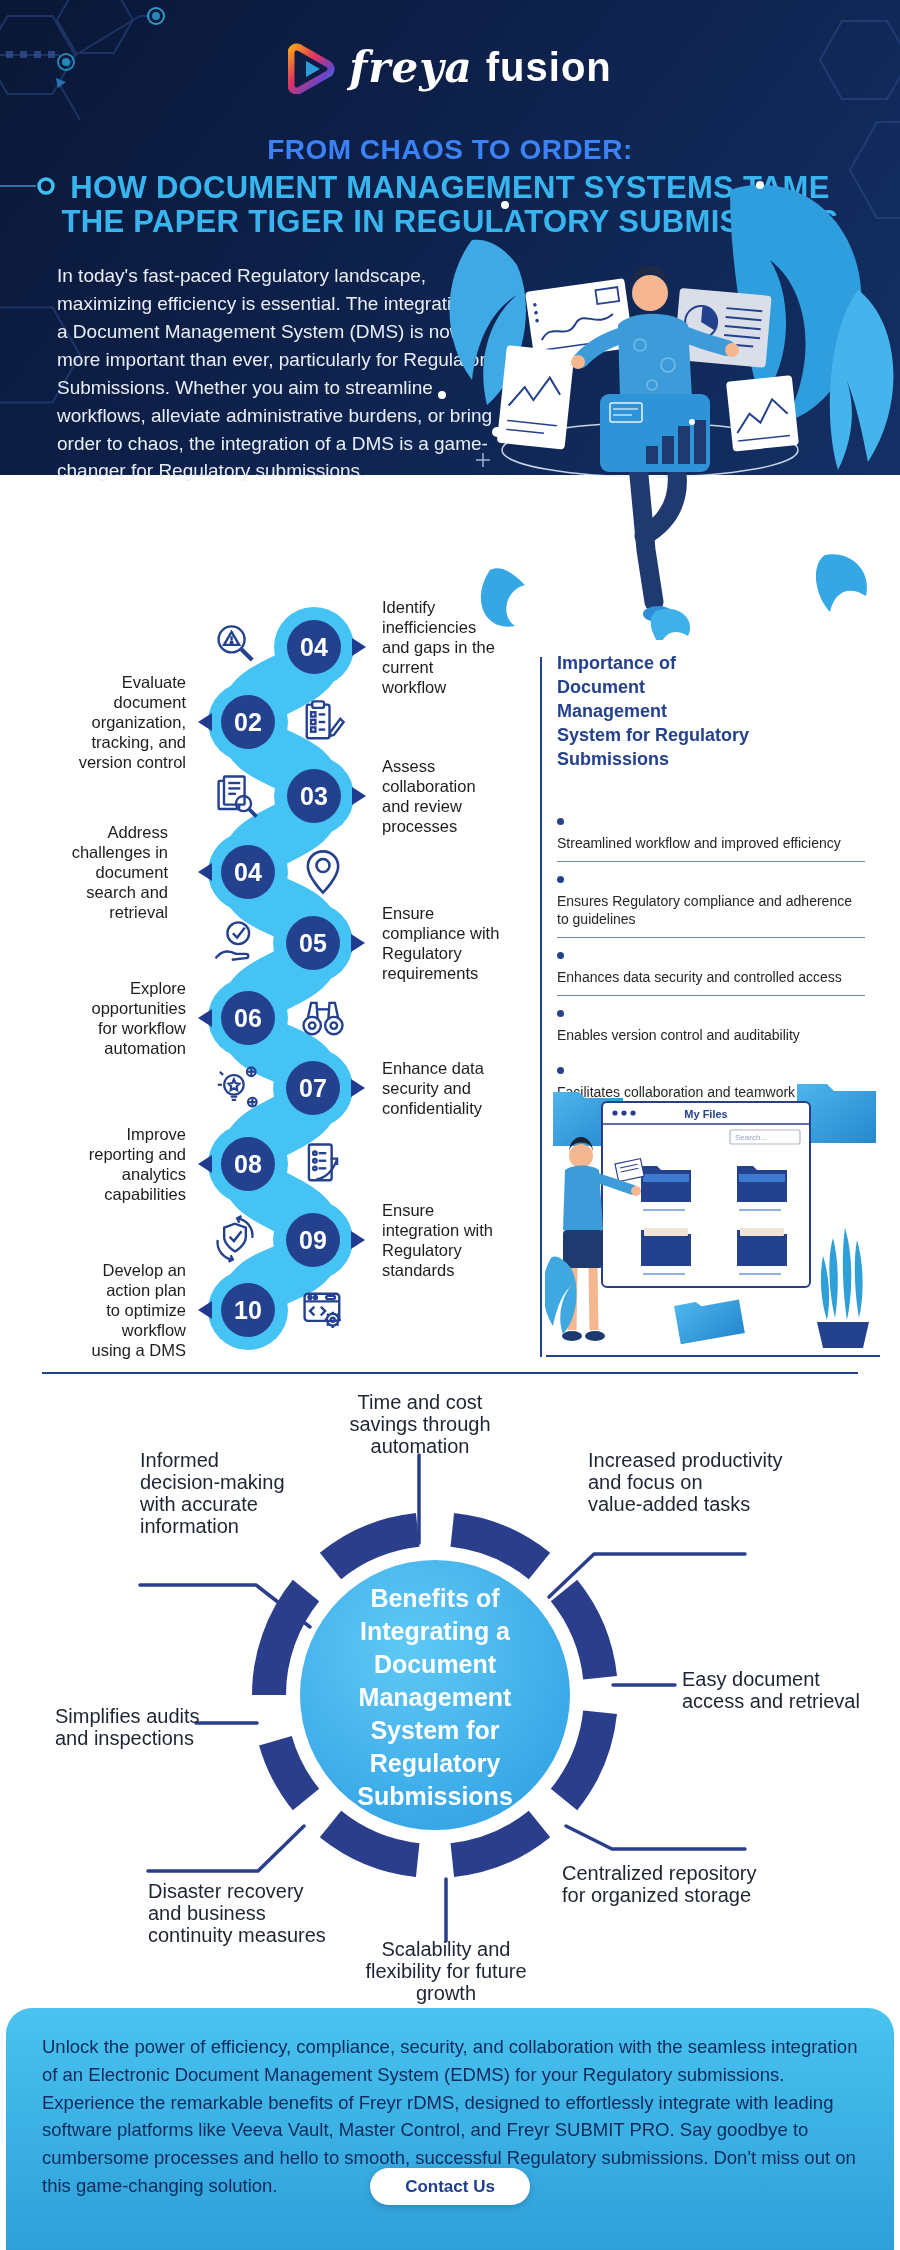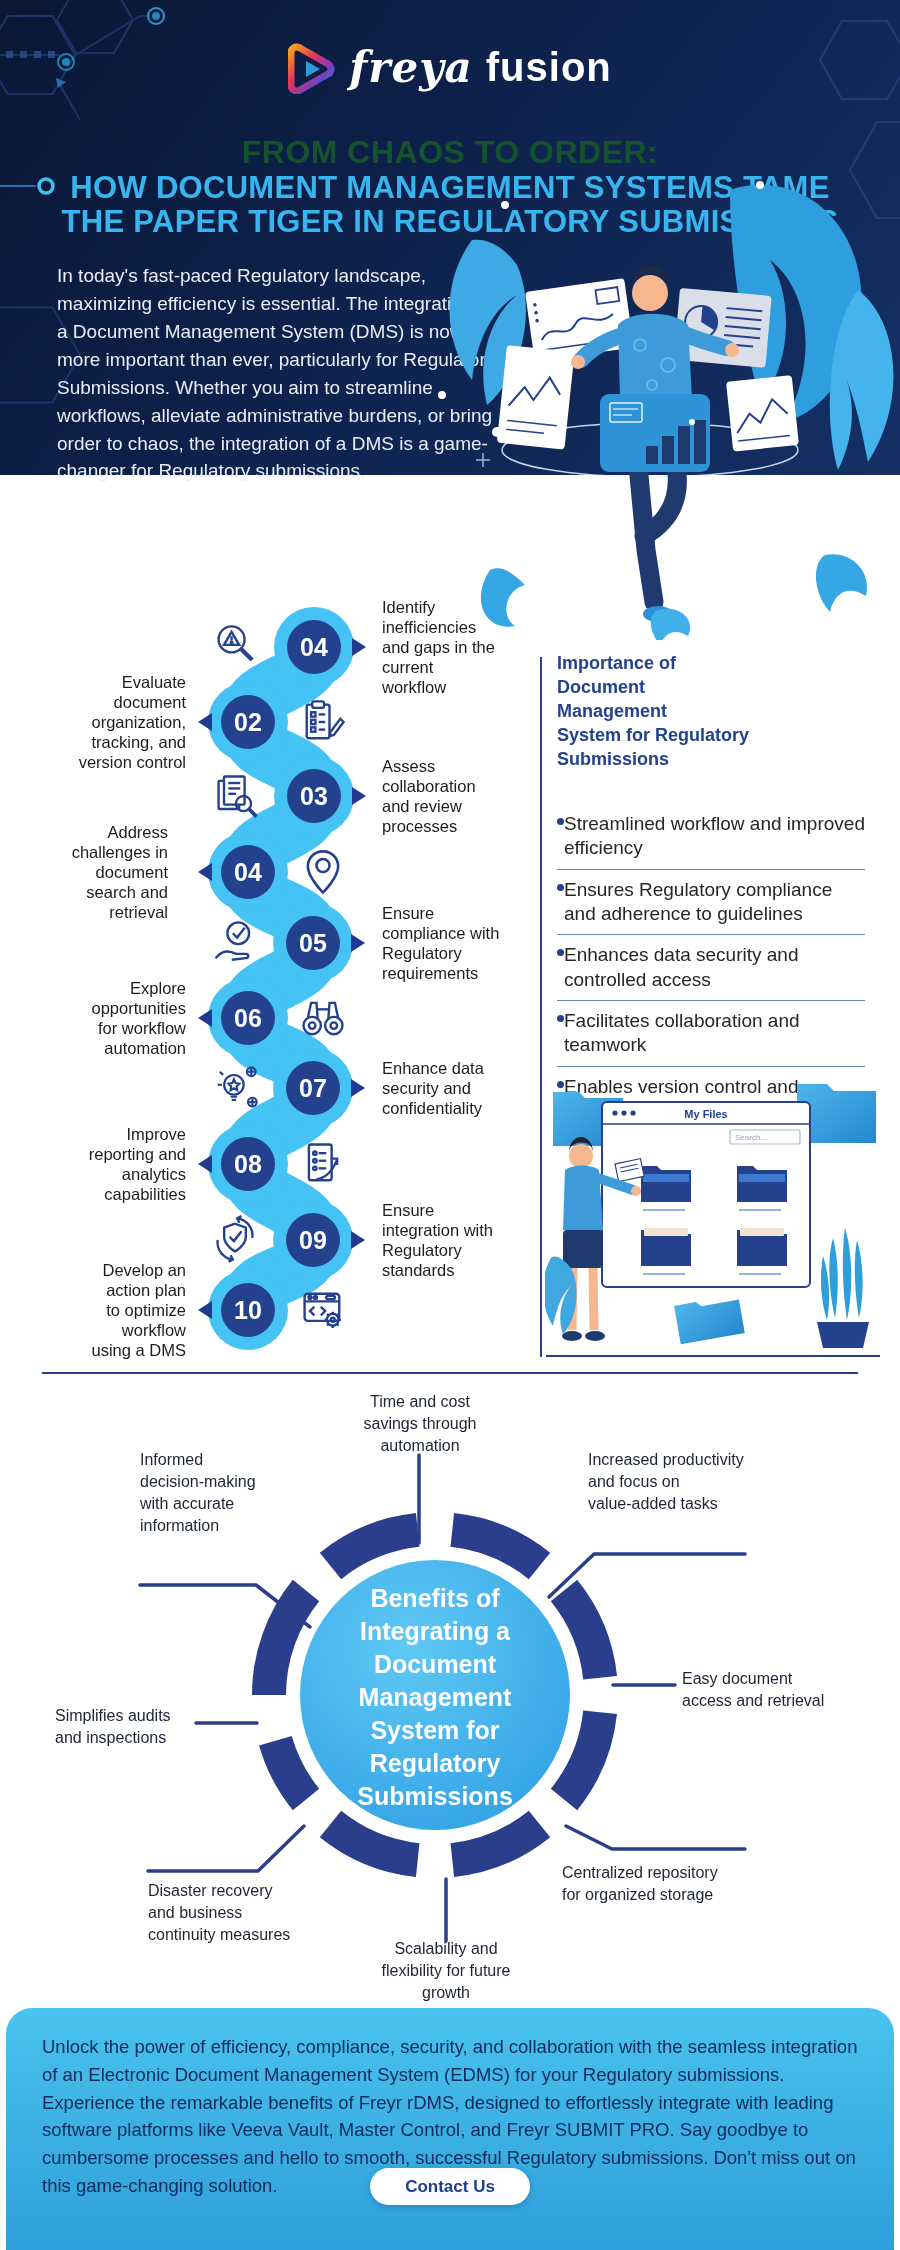--- a/index.html
+++ b/index.html
@@ -6,48 +6,48 @@
   #page{position:relative;width:900px;height:2250px;overflow:hidden;background:#ffffff;}
   .abs{position:absolute;}
   .pre{white-space:pre-line;}
 
   
   .header-bg{left:0;top:0;width:900px;height:475px;
     background:linear-gradient(128deg,#0a1736 0%,#0d2049 40%,#143066 100%);}
   .logo-row{left:0;top:40px;width:900px;display:flex;justify-content:center;align-items:center;gap:13px;}
   .logo-script{font-family:"DejaVu Serif",serif;font-style:italic;font-weight:bold;font-size:42px;color:#fff;letter-spacing:1px;}
   .logo-bold{font-size:40px;font-weight:bold;color:#fff;letter-spacing:1px;}
-  .title1{left:0;top:134px;width:900px;text-align:center;font-size:32px;font-weight:bold;color:#14532d;letter-spacing:.5px;}
+  .title1{left:0;top:134px;width:900px;text-align:center;font-size:28px;font-weight:bold;color:#3b82f6;letter-spacing:.5px;}
   .title2{left:0;top:170px;width:900px;text-align:center;font-size:31px;font-weight:bold;color:#38B5EF;letter-spacing:.3px;}
   .title3{left:0;top:204px;width:900px;text-align:center;font-size:31px;font-weight:bold;color:#38B5EF;letter-spacing:.3px;}
   .intro{left:57px;top:262px;width:448px;font-size:19px;line-height:1.47;color:#E9EEF6;}
 
   
   .h-gap{left:57px;top:505px;width:340px;font-size:24px;line-height:1.3;font-weight:bold;color:#24418E;}
   .tl-circle{width:54px;height:54px;border-radius:50%;background:#24418E;color:#fff;
     display:flex;align-items:center;justify-content:center;font-size:25px;font-weight:bold;z-index:3;}
   .tl-icon{width:52px;height:52px;z-index:3;}
   .step-text{font-size:16.5px;line-height:1.22;color:#1d1d1d;display:flex;align-items:center;height:120px;z-index:3;}
   .st-r{justify-content:flex-start;text-align:left;width:175px;}
   .st-l{justify-content:flex-end;text-align:right;width:158px;}
   .arr-r{width:0;height:0;border-top:9px solid transparent;border-bottom:9px solid transparent;border-left:14px solid #1F3A8F;z-index:3;}
   .arr-l{width:0;height:0;border-top:9px solid transparent;border-bottom:9px solid transparent;border-right:14px solid #1F3A8F;z-index:3;}
 
   
   .vline{left:540px;top:657px;width:2px;height:700px;background:#24418E;}
   .h-imp{left:557px;top:652px;width:330px;font-size:18px;line-height:1.33;font-weight:bold;color:#24418E;}
   .blist{left:557px;top:804px;width:308px;}
-  .blt{display:flex;padding:8px 0;border-bottom:1px solid #6a86a8;font-size:19px;line-height:1.28;color:#262626;}
+  .blt{display:flex;gap:10px;padding:8px 0;border-bottom:1px solid #6a86a8;font-size:14px;line-height:1.28;color:#262626;flex-direction:column;}
   .blt.last{border-bottom:none;}
   .dot{flex:0 0 auto;width:7px;height:7px;border-radius:50%;background:#24418E;margin-top:6px;}
   .ground{left:546px;top:1355px;width:334px;height:2px;background:#24418E;}
   .divider{left:42px;top:1372px;width:816px;height:2px;background:#24418E;}
 
   
-  .ben{font-size:16px;line-height:22px;color:#1d2433;white-space:pre-line;z-index:3;}
+  .ben{font-size:20px;line-height:22px;color:#1d2433;white-space:pre-line;z-index:3;}
   .ben-center{left:315px;top:1578px;width:240px;height:238px;display:flex;align-items:center;justify-content:center;
     font-size:25px;line-height:33px;font-weight:bold;color:#ffffff;text-align:center;white-space:pre-line;z-index:3;}
 
   
   .footer{left:6px;top:2008px;width:888px;height:242px;border-radius:26px 26px 0 0;
     background:linear-gradient(180deg,#49C3EF 0%,#2F9FD9 100%);}
   .foot-text{left:42px;top:2033px;width:818px;font-size:18.5px;line-height:1.5;color:#0F2A5C;}
   .contact-btn{left:370px;top:2168px;width:160px;height:37px;border-radius:19px;background:#ffffff;
     display:flex;align-items:center;justify-content:center;font-size:17px;font-weight:bold;color:#1F3C90;
     box-shadow:0 2px 6px rgba(10,40,90,.25);cursor:pointer;border:none;}
@@ -401,27 +401,27 @@
       <span>Streamlined workflow and improved efficiency</span>
     </div>
     <div class="blt">
       <span class="dot"></span>
       <span>Ensures Regulatory compliance and adherence to guidelines</span>
     </div>
     <div class="blt">
       <span class="dot"></span>
       <span>Enhances data security and controlled access</span>
     </div>
+    <div class="blt last">
+      <span class="dot"></span>
+      <span>Enables version control and auditability</span>
+    </div>
     <div class="blt">
       <span class="dot"></span>
       <span>Facilitates collaboration and teamwork</span>
-    </div>
-    <div class="blt last">
-      <span class="dot"></span>
-      <span>Enables version control and auditability</span>
     </div>
   </div>
 
   <svg class="layer" style="left:545px;top:1078px" width="335" height="280" viewBox="0 0 335 280">
     <defs>
       <linearGradient id="fold" x1="0" y1="0" x2="1" y2="1">
         <stop offset="0" stop-color="#4FB5EC"></stop>
           <stop offset="1" stop-color="#2488CE"></stop>
       </linearGradient>
     </defs>

